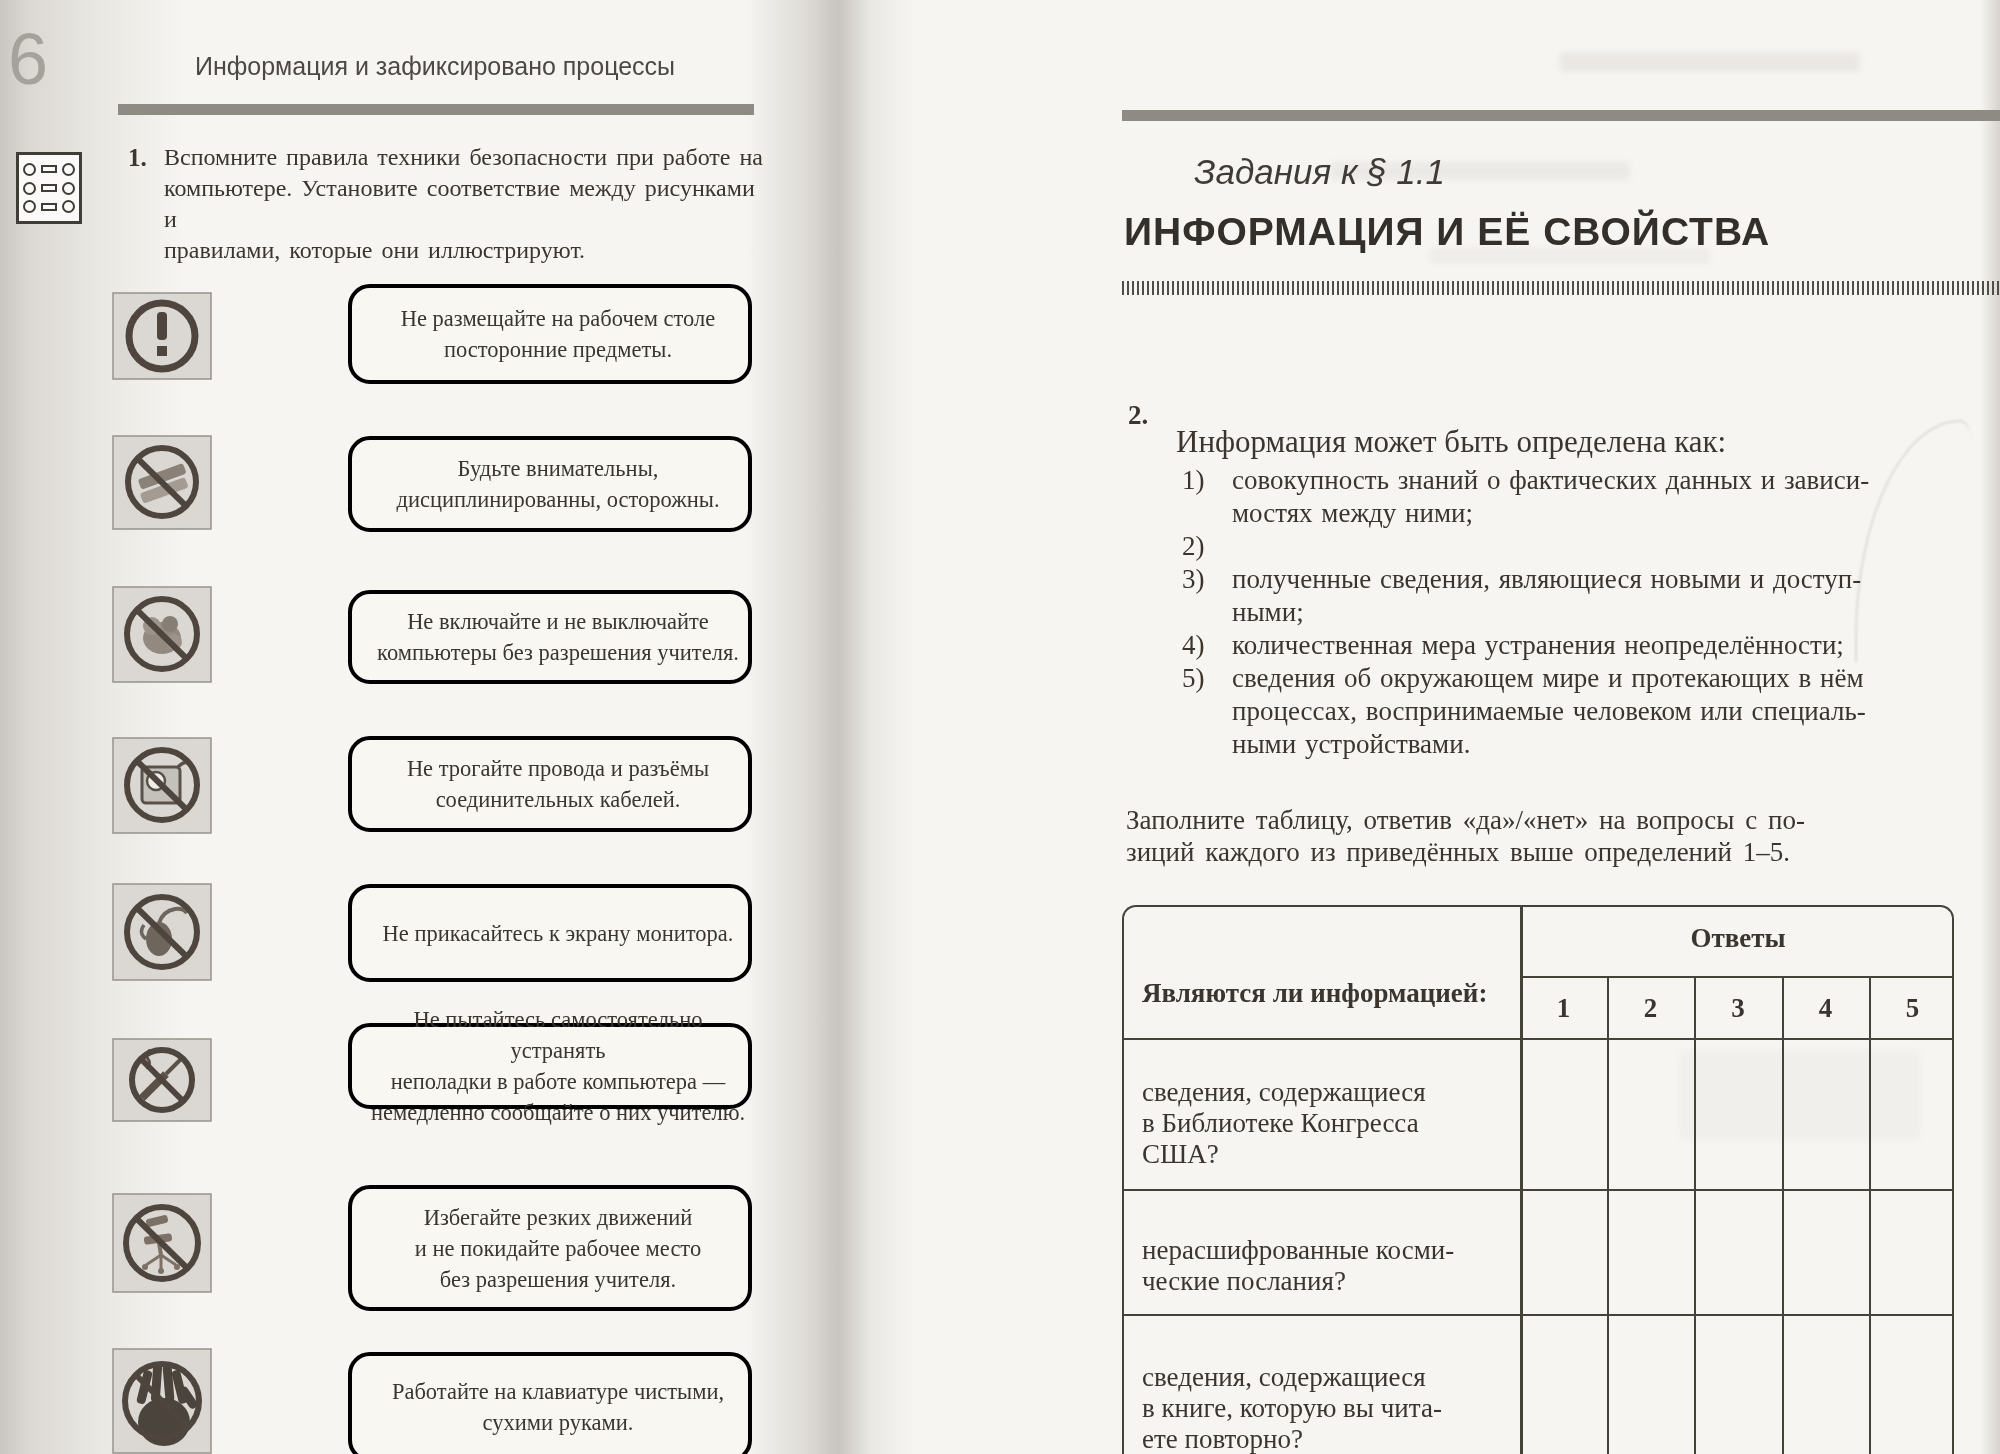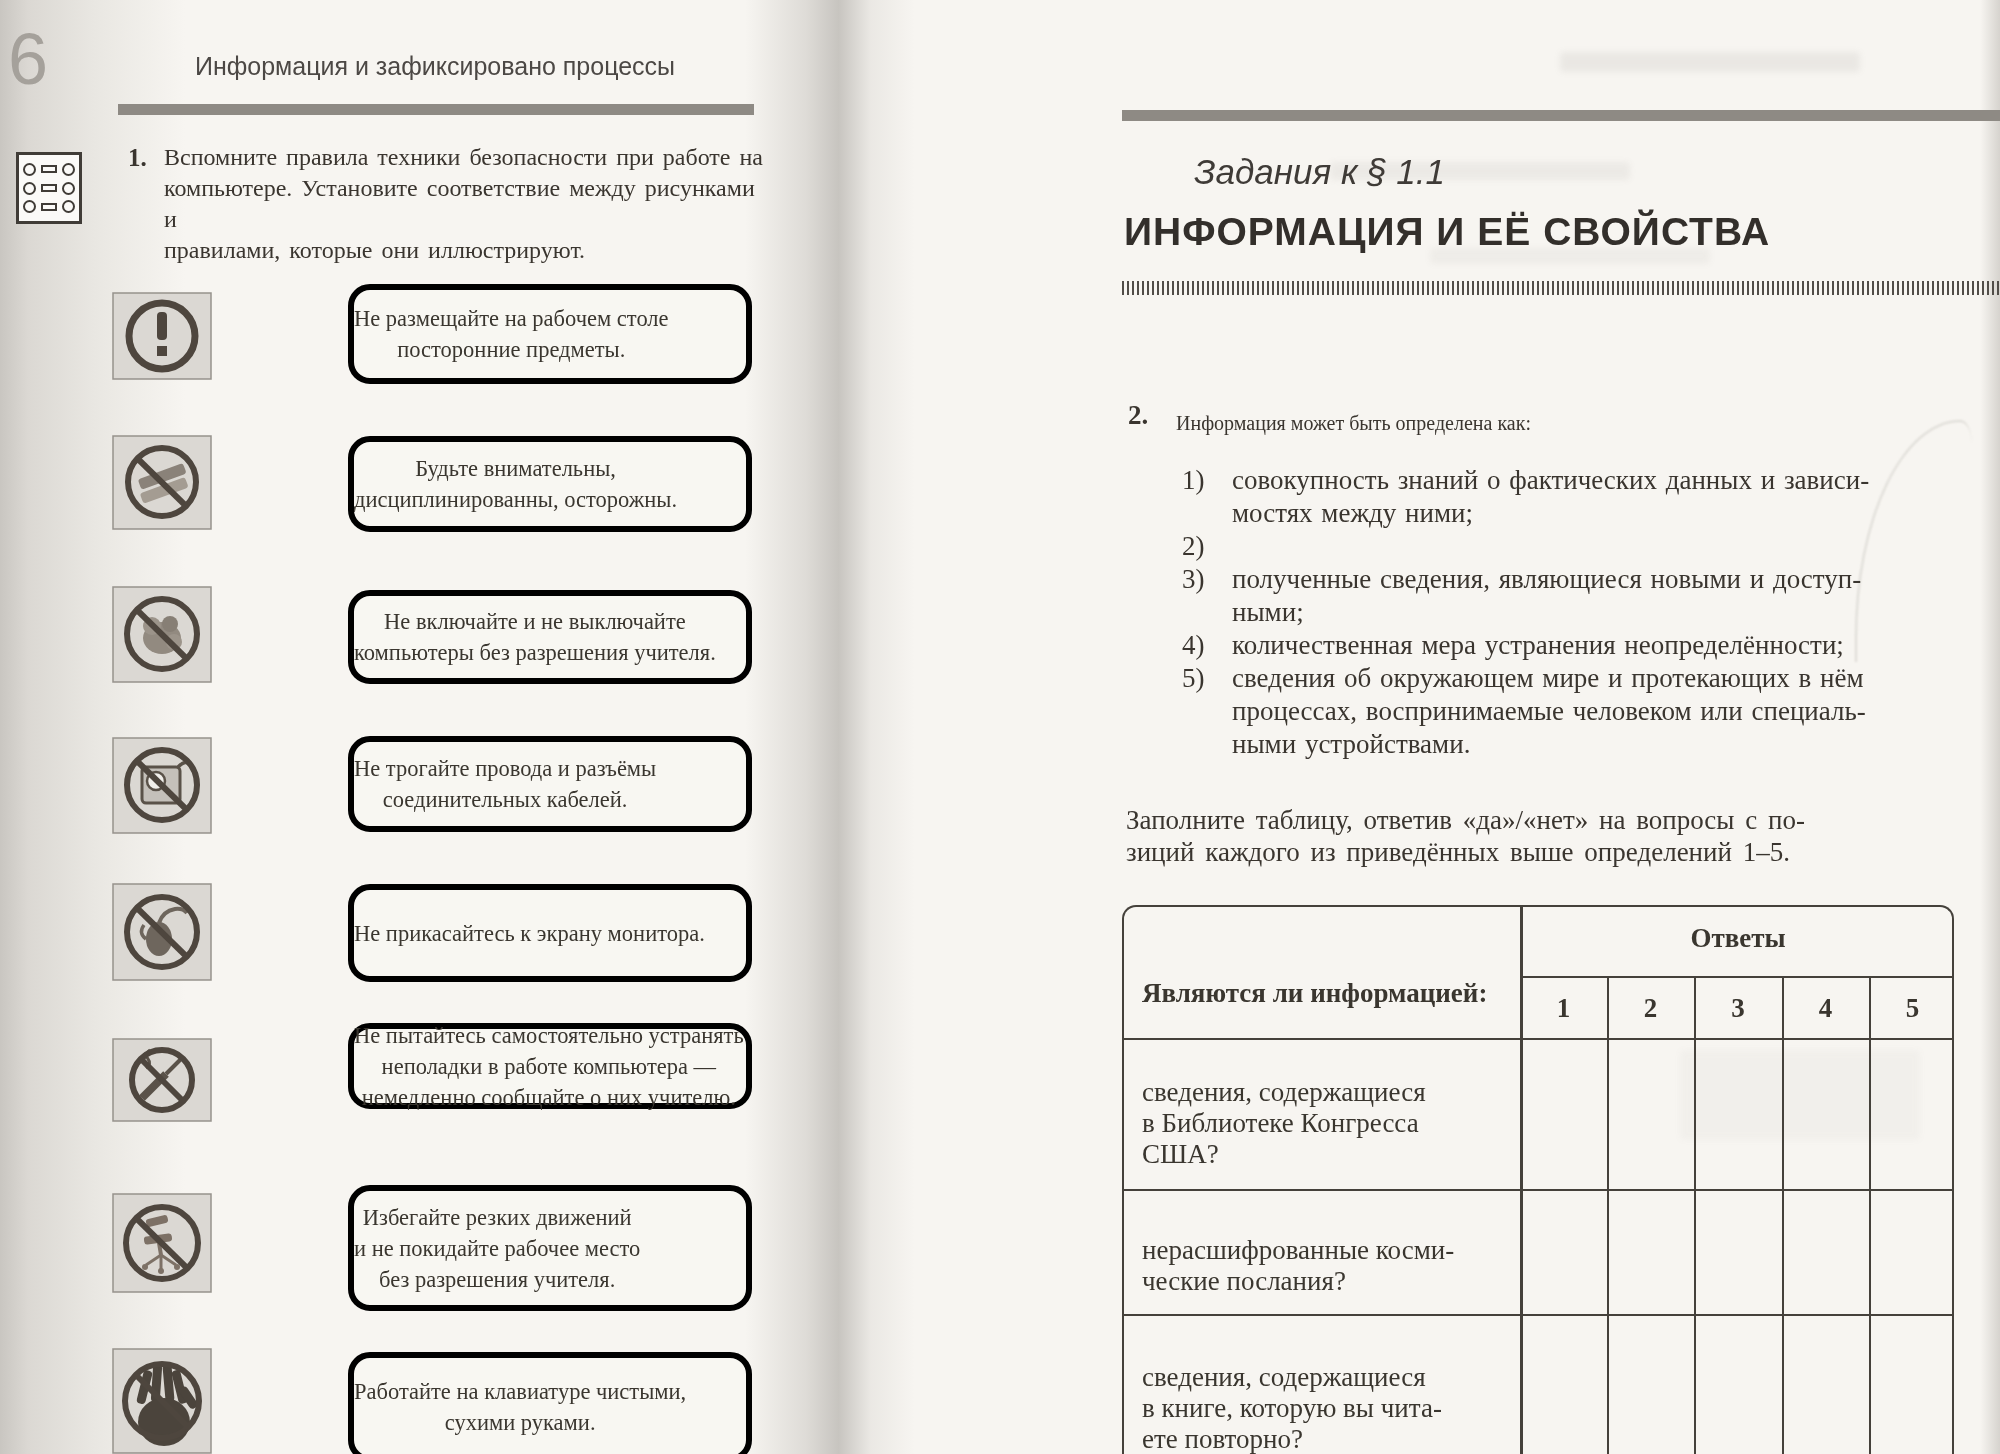--- a/index.html
+++ b/index.html
@@ -27,34 +27,34 @@
   .bar-left{left:118px;top:104px;width:636px;}
   .margin-icon{position:absolute;left:16px;top:152px;width:66px;height:72px;border:3px solid #403c37;
     background:#fbfaf8;box-sizing:border-box;display:flex;flex-direction:column;justify-content:space-evenly;padding:2px 4px;}
   .mrow{display:flex;align-items:center;justify-content:space-between;}
   .mdot{width:13px;height:13px;border:2.5px solid #403c37;border-radius:50%;box-sizing:border-box;}
   .mbar{width:16px;height:8px;border:2.5px solid #403c37;box-sizing:border-box;}
   .task1{position:absolute;left:128px;top:142px;width:640px;display:flex;}
   .task-num{font-weight:bold;font-size:25px;width:36px;flex:none;line-height:31px;}
   .task-text{font-size:24px;line-height:31px;white-space:pre-line;word-spacing:3px;}
   .sign{position:absolute;left:112px;width:100px;}
-  .rule-box{position:absolute;left:348px;width:404px;border:6px solid #000000;border-radius:22px;
-    display:flex;align-items:center;justify-content:flex-start;box-sizing:border-box;background:rgba(250,249,246,.4);}
+  .rule-box{position:absolute;left:348px;width:404px;border:4px solid #000000;border-radius:22px;
+    display:flex;align-items:center;justify-content:center;box-sizing:border-box;background:rgba(250,249,246,.4);padding-left:16px;}
   .rule-box span{font-size:22.5px;line-height:31px;white-space:pre-line;text-align:center;color:#3a362f;}
 
   
   .bar-right{left:1122px;top:110px;width:878px;}
   .section-label{position:absolute;left:1194px;top:152px;font-family:"Liberation Sans","DejaVu Sans",sans-serif;
     font-style:italic;font-size:35px;color:#3f3b37;}
   .section-title{position:absolute;left:1124px;top:210px;font-family:"Liberation Sans","DejaVu Sans",sans-serif;
     font-weight:bold;font-size:39px;letter-spacing:1px;color:#332f2b;}
   .hatch{position:absolute;left:1122px;top:281px;width:878px;height:14px;
     background:repeating-linear-gradient(90deg,#514d48 0 2px,rgba(0,0,0,0) 2px 5px);}
   .q2-num{position:absolute;left:1128px;top:400px;font-weight:bold;font-size:27px;}
-  .q2-intro{position:absolute;left:1176px;top:412px;font-size:20px;}
+  .q2-intro{position:absolute;left:1176px;top:424px;font-size:31px;}
   .options{position:absolute;left:1182px;top:464px;width:780px;}
   .opt{display:flex;}
   .opt-num{width:50px;flex:none;font-size:27px;line-height:33px;}
   .opt-text{font-size:27px;line-height:33px;white-space:pre-line;word-spacing:2px;}
   .instruction{position:absolute;left:1126px;top:804px;width:840px;font-size:27px;line-height:32px;
     white-space:pre-line;word-spacing:4px;}
 
   
   .tbl{position:absolute;left:1122px;top:905px;width:832px;height:580px;border:2.5px solid #45413b;
     border-bottom:none;border-radius:14px 14px 0 0;box-sizing:border-box;overflow:hidden;}

